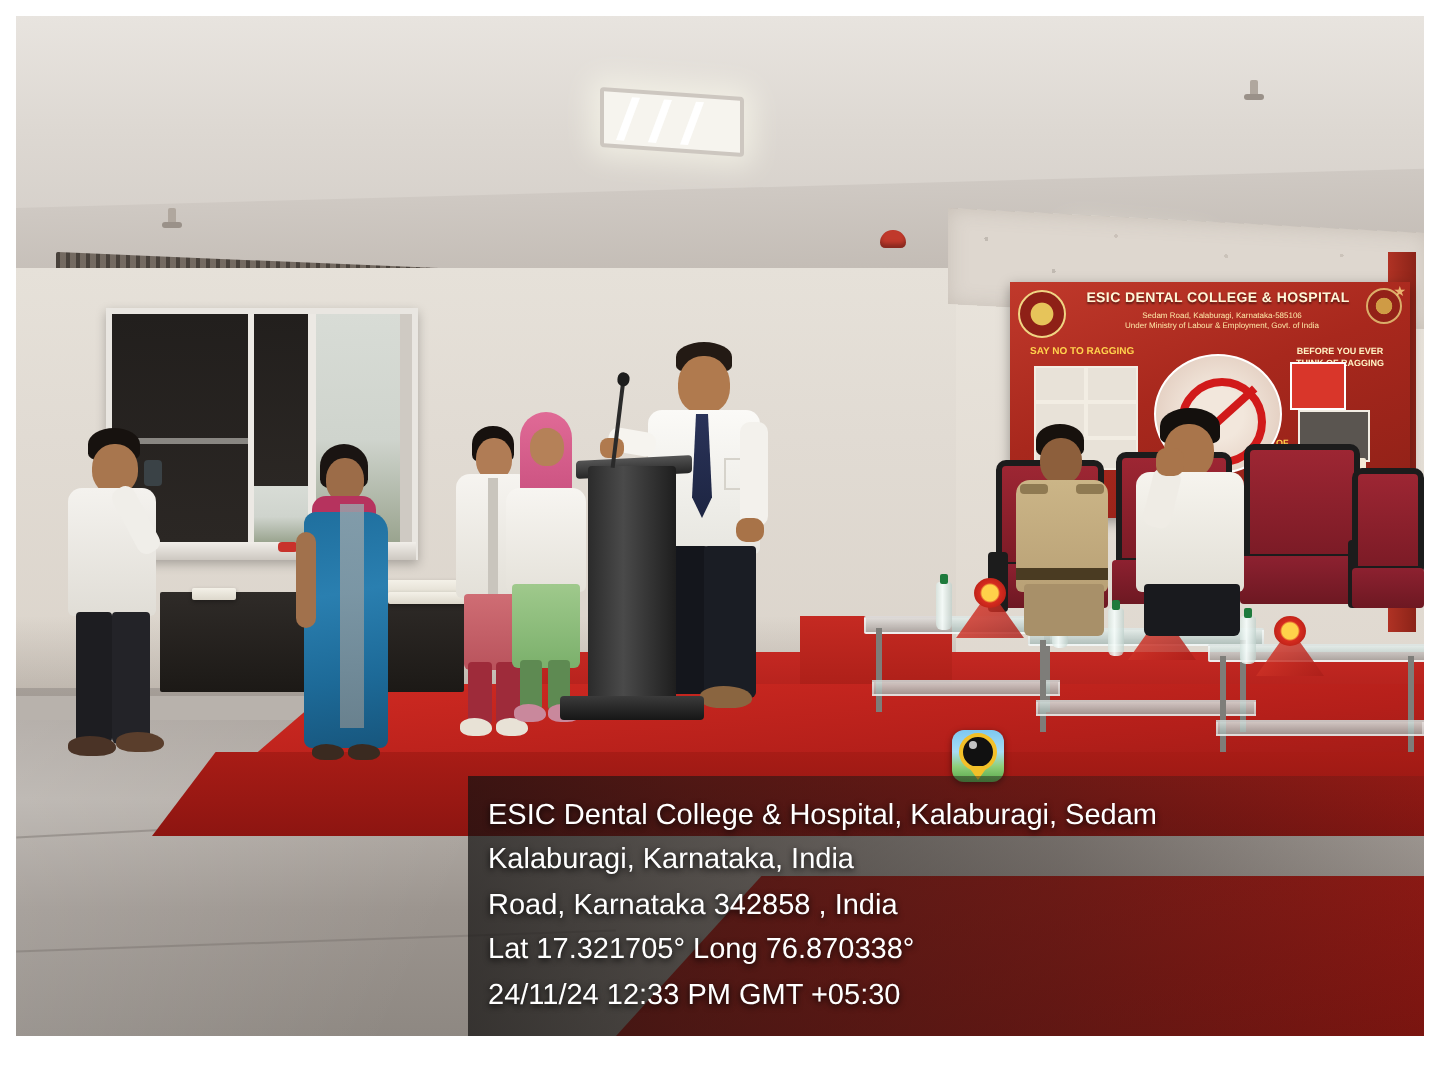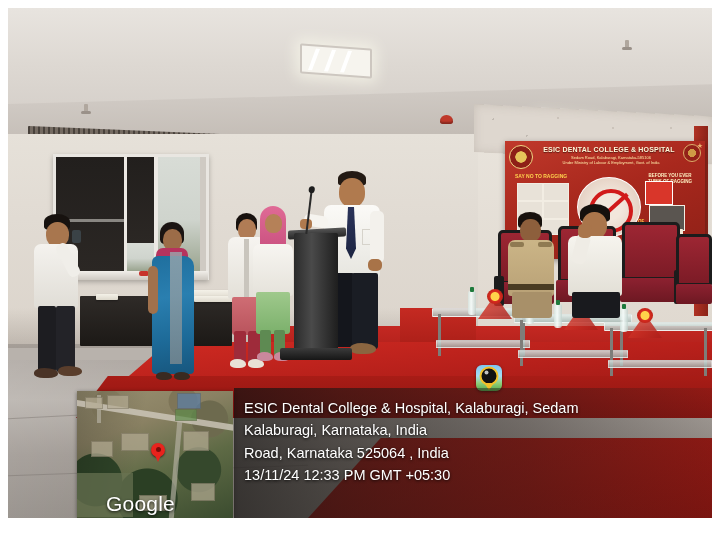--- a/index.html
+++ b/index.html
@@ -447,37 +447,20 @@
       <div class="gps-icon">
         <div class="lens"></div>
         <div class="pin"></div>
       </div>
     </div>
 
     <div class="gps-scrim"></div>
     <div class="gps-text">
       <div>ESIC Dental College &amp; Hospital, Kalaburagi, Sedam</div>
       <div>Kalaburagi, Karnataka, India</div>
-      <div>Road, Karnataka 525064 , India</div>
-      <div>13/11/24 12:33 PM GMT +05:30</div>
-    </div>
-
-    <div class="map">
-      <div class="map-bg"></div>
-      <div class="map-road" style="left:-10px;top:22px;width:185px;height:6px;transform:rotate(9deg);"></div>
-      <div class="map-road2" style="left:96px;top:30px;width:5px;height:98px;transform:rotate(5deg);"></div>
-      <div class="map-road2" style="left:20px;top:4px;width:4px;height:28px;"></div>
-      <div class="map-blk" style="left:8px;top:6px;width:16px;height:10px;"></div>
-      <div class="map-blk" style="left:30px;top:4px;width:20px;height:12px;"></div>
-      <div class="map-blk bl" style="left:100px;top:2px;width:22px;height:14px;"></div>
-      <div class="map-blk gn" style="left:98px;top:18px;width:20px;height:10px;"></div>
-      <div class="map-blk" style="left:44px;top:42px;width:26px;height:16px;"></div>
-      <div class="map-blk" style="left:14px;top:50px;width:20px;height:14px;"></div>
-      <div class="map-blk" style="left:106px;top:40px;width:24px;height:18px;"></div>
-      <div class="map-blk dk" style="left:0px;top:82px;width:56px;height:44px;border:none;"></div>
-      <div class="map-blk" style="left:114px;top:92px;width:22px;height:16px;"></div>
-      <div class="map-blk" style="left:62px;top:104px;width:26px;height:14px;"></div>
-      <div class="map-pin"></div>
-      <div class="map-google">Google</div>
-    </div>
+      <div>Road, Karnataka 342858 , India</div>
+      <div>Lat 17.321705° Long 76.870338°</div>
+      <div>24/11/24 12:33 PM GMT +05:30</div>
+    </div>
+
 
   </div>
 </div>
 
 </body></html>

